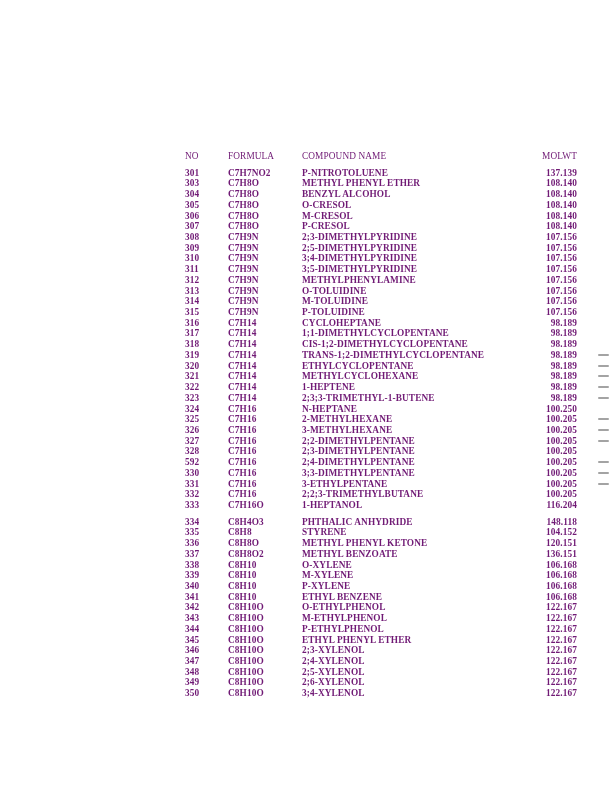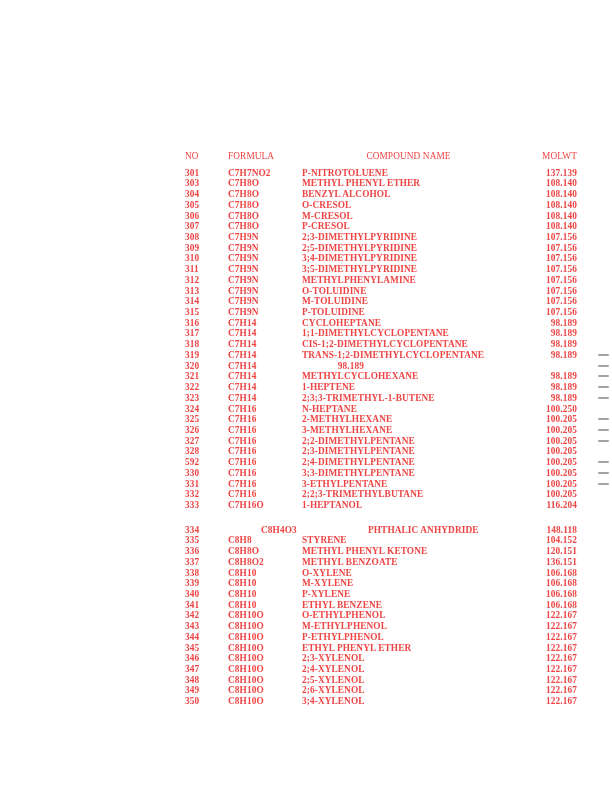--- a/index.html
+++ b/index.html
@@ -7,21 +7,21 @@
     padding: 0;
     background: #ffffff;
   }
   .page {
     position: relative;
     width: 612px;
     height: 800px;
     background: #ffffff;
     overflow: hidden;
     font-family: "Liberation Serif", "DejaVu Serif", serif;
-    color: #ef4444;
+    color: #701a75;
   }
   .compound-table {
     position: absolute;
     left: 185px;
     top: 151px;
     width: 392px;
     font-size: 9.3px;
     letter-spacing: 0.1px;
   }
   .hdr-row {
@@ -33,28 +33,27 @@
   }
   .t-row {
     position: relative;
     display: flex;
     height: 10.72px;
     line-height: 10.72px;
     white-space: nowrap;
     font-weight: bold;
   }
   .t-row.gap-before {
-    margin-top: 14px;
-    gap: 33px;
+    margin-top: 6px;
   }
   .col-no     { width: 43px;  flex: 0 0 43px; }
   .col-form   { width: 74px;  flex: 0 0 74px; }
   .col-name   { flex: 1 1 auto; overflow: visible; }
   .col-molwt  { width: 62px;  flex: 0 0 62px; text-align: right; }
-  .hdr-row .col-name { text-align: center; }
+  .hdr-row .col-name { }
   .mark {
     position: absolute;
     left: 413px;
     top: 4px;
     width: 11px;
     height: 2px;
     background: #a3a3a3;
     border-radius: 1px;
   }
 </style>
@@ -175,20 +174,21 @@
         <div class="t-row">
     <span class="col-no">319</span>
     <span class="col-form">C7H14</span>
     <span class="col-name">TRANS-1;2-DIMETHYLCYCLOPENTANE</span>
     <span class="col-molwt">98.189</span>
   <span class="mark" style="background: rgb(163, 163, 163);"></span>
         </div>
         <div class="t-row">
     <span class="col-no">320</span>
     <span class="col-form">C7H14</span>
+    <span class="col-name">ETHYLCYCLOPENTANE</span>
     <span class="col-molwt">98.189</span>
   <span class="mark" style="background: rgb(163, 163, 163);"></span>
         </div>
         <div class="t-row">
     <span class="col-no">321</span>
     <span class="col-form">C7H14</span>
     <span class="col-name">METHYLCYCLOHEXANE</span>
     <span class="col-molwt">98.189</span>
   <span class="mark" style="background: rgb(163, 163, 163);"></span>
         </div>

